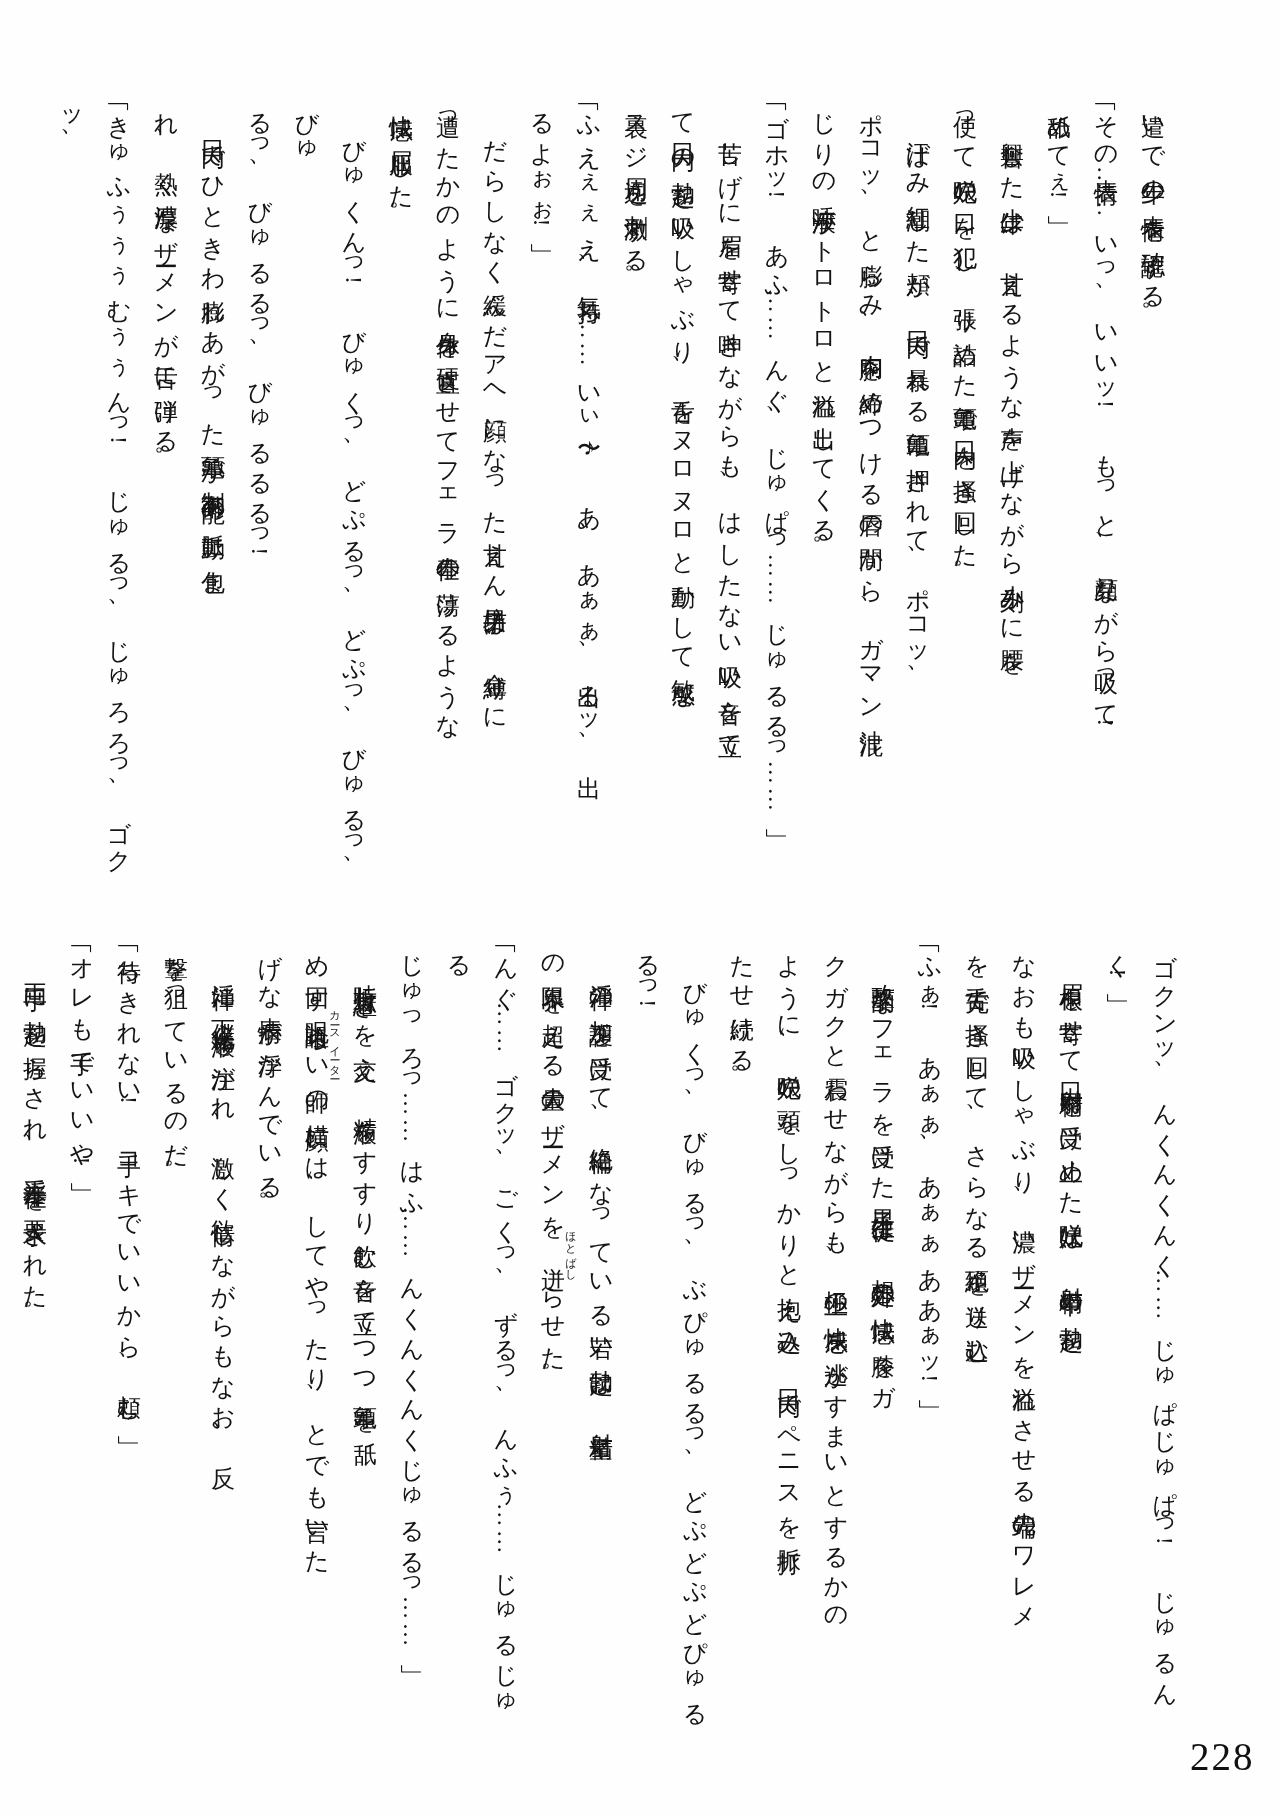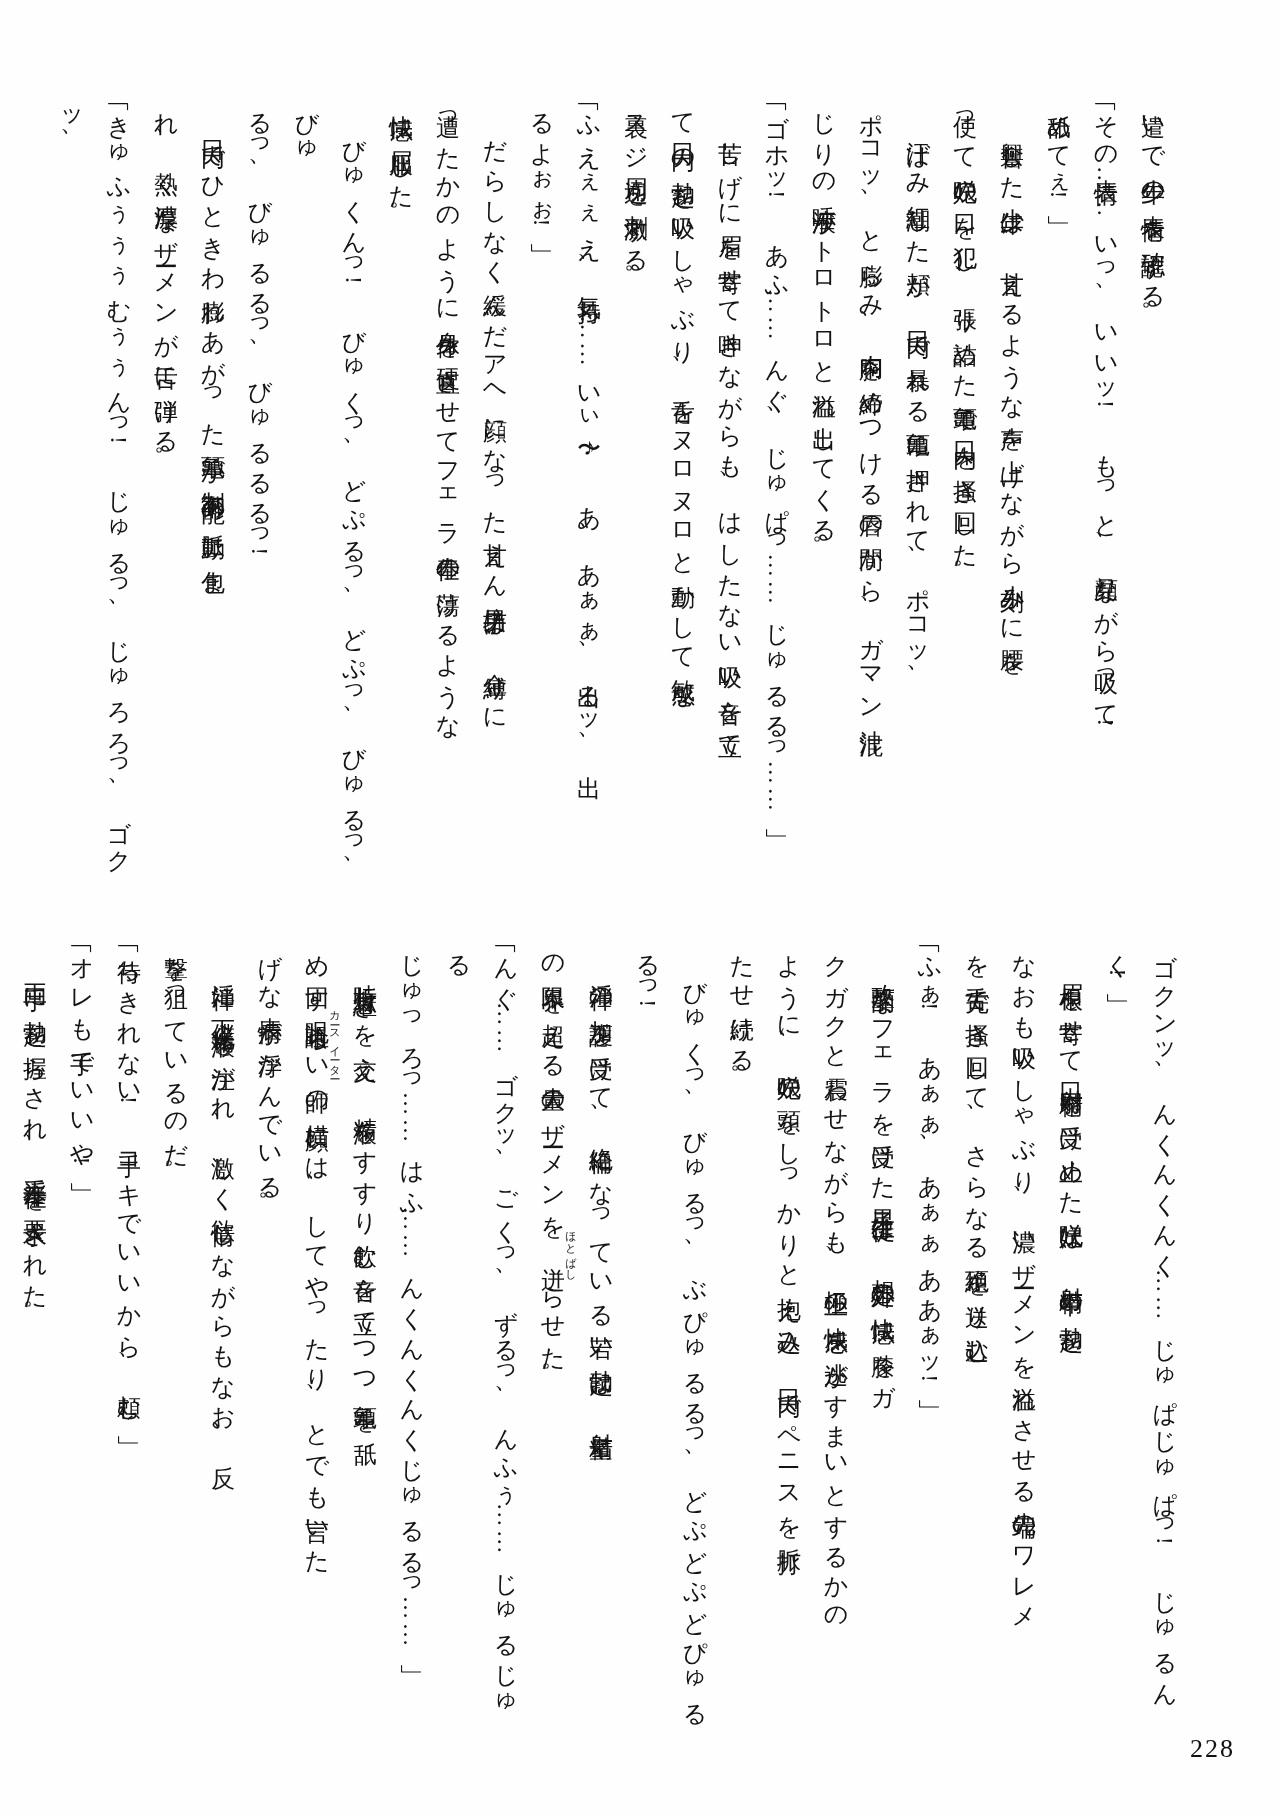--- a/index.html
+++ b/index.html
@@ -53,21 +53,21 @@
   }
   ruby rt {
     font-size: 11px;
     letter-spacing: 0;
     color: #141414;
   }
   .page-number {
     position: absolute;
     left: 1190px;
     top: 1734px;
-    font-size: 26px;
+    font-size: 39px;
     letter-spacing: 2px;
     color: #111;
     font-family: "Liberation Serif", "DejaVu Serif", serif;
   }
 </style>
 </head>
 <body>
 
 <div class="page">
   <div id="top-block" class="text-block">

